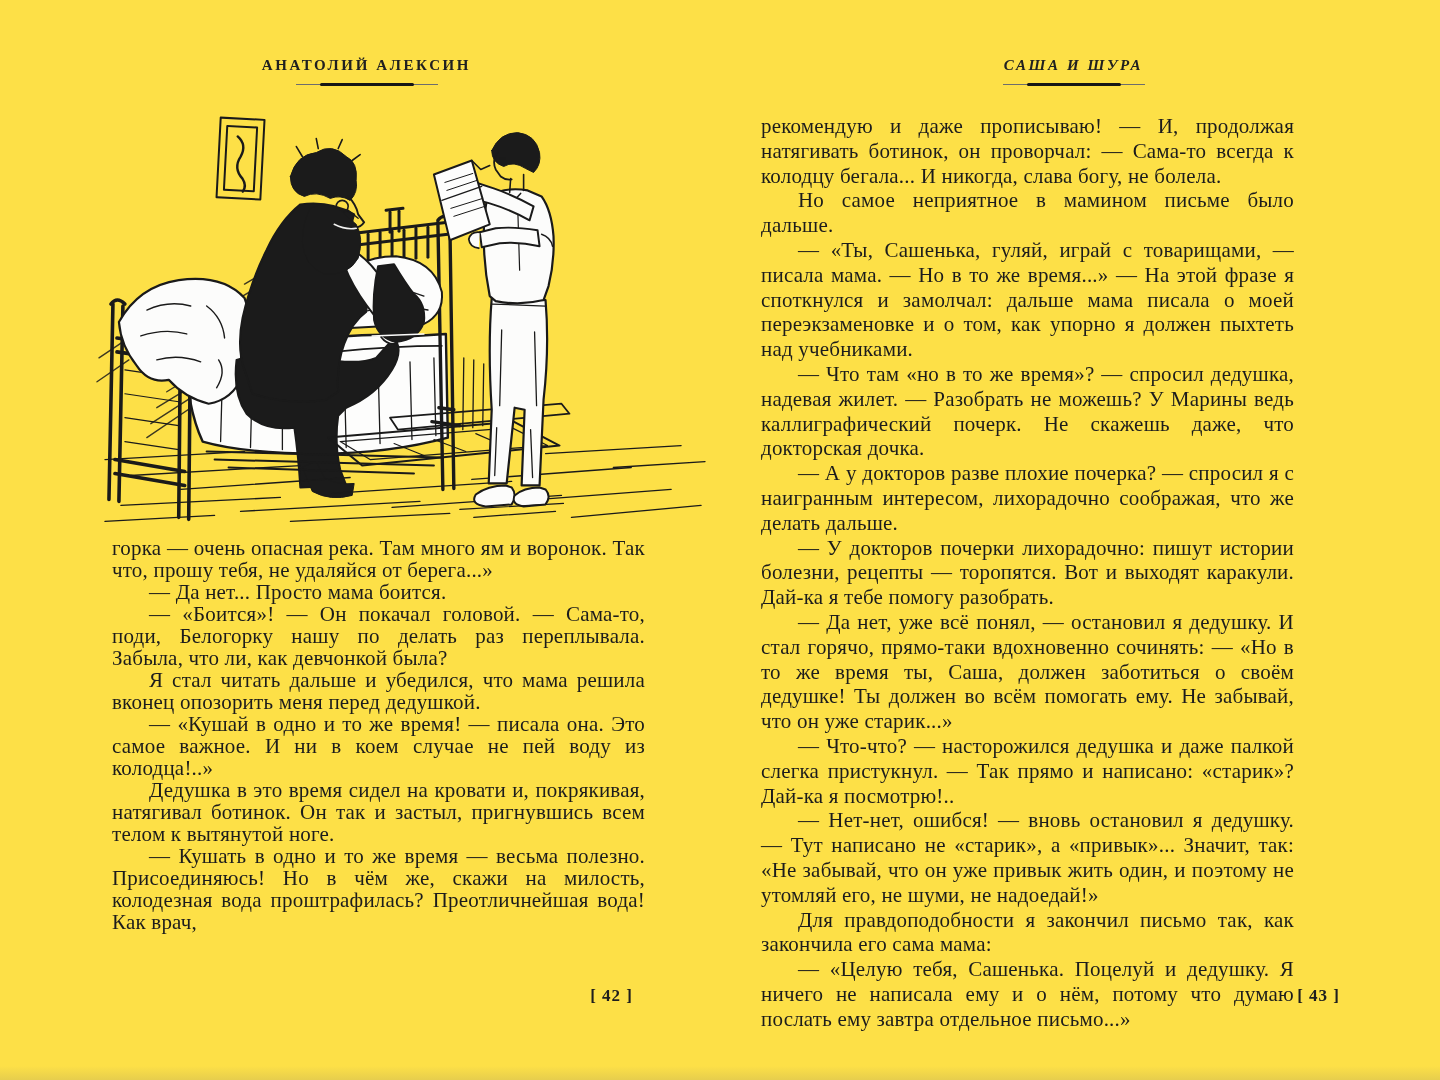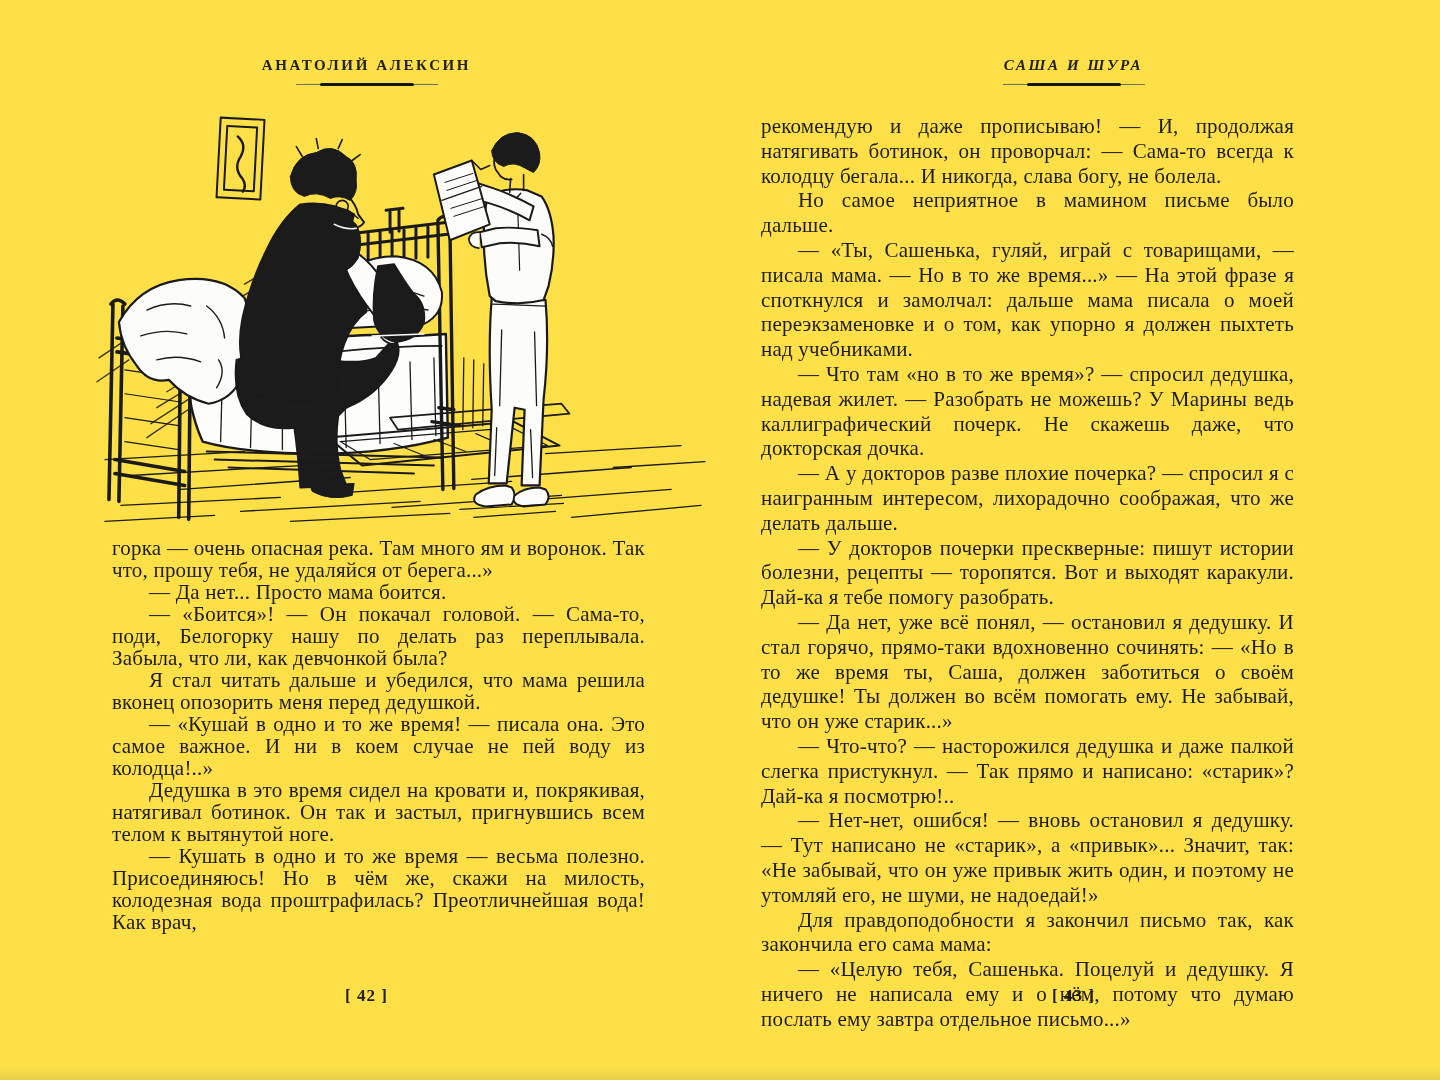--- a/index.html
+++ b/index.html
@@ -29,21 +29,21 @@
   .head-right { left:807px;font-style:italic; }
   .page-text {
     position:absolute; width:533px;
     font-size:21px; letter-spacing:0.2px; text-align:justify;
   }
   .page-text p { margin:0; }
   .page-text p.ind { text-indent:37px; }
   .text-left  { left:112px; top:537px; line-height:22px; }
   .text-right { left:761px; top:106px;  line-height:24.8px;margin-top:8px; }
   .folio {
-    position:absolute; top:986px; width:533px; text-align:center;
+    position:absolute; top:986px; width:533px; text-align:right;
     font-size:17px; font-weight:bold; letter-spacing:1px; color:#1e1e1e;
   }
   .folio-left  { left:100px; }
   .folio-right { left:807px; }
   .illustration { position:absolute; left:95px; top:108px; width:618px; height:420px; }
   .scan-shadow {
     position:absolute; left:0; right:0; bottom:0; height:14px;
     background:linear-gradient(to bottom, rgba(0,0,0,0), rgba(110,110,110,0.16));
   }
 </style>
@@ -266,21 +266,21 @@
     <p class="ind">Дедушка в это время сидел на кровати и, покрякивая, натягивал ботинок. Он так и застыл, пригнувшись всем телом к вытянутой ноге.</p>
     <p class="ind">— Кушать в одно и то же время — весьма полезно. Присоединяюсь! Но в чём же, скажи на милость, колодезная вода проштрафилась? Преотличнейшая вода! Как врач,</p>
   </div>
 
   <div class="page-text text-right">
     <p>рекомендую и даже прописываю! — И, продолжая натягивать ботинок, он проворчал: — Сама-то всегда к колодцу бегала... И никогда, слава богу, не болела.</p>
     <p class="ind">Но самое неприятное в мамином письме было дальше.</p>
     <p class="ind">— «Ты, Сашенька, гуляй, играй с товарищами, — писала мама. — Но в то же время...» — На этой фразе я споткнулся и замолчал: дальше мама писала о моей переэкзаменовке и о том, как упорно я должен пыхтеть над учебниками.</p>
     <p class="ind">— Что там «но в то же время»? — спросил дедушка, надевая жилет. — Разобрать не можешь? У Марины ведь каллиграфический почерк. Не скажешь даже, что докторская дочка.</p>
     <p class="ind">— А у докторов разве плохие почерка? — спросил я с наигранным интересом, лихорадочно соображая, что же делать дальше.</p>
-    <p class="ind">— У докторов почерки прескверные: пишут истории болезни, рецепты — торопятся. Вот и выходят каракули. Дай-ка я тебе помогу разобрать.</p>
+    <p class="ind">— У докторов почерки лихорадочно: пишут истории болезни, рецепты — торопятся. Вот и выходят каракули. Дай-ка я тебе помогу разобрать.</p>
     <p class="ind">— Да нет, уже всё понял, — остановил я дедушку. И стал горячо, прямо-таки вдохновенно сочинять: — «Но в то же время ты, Саша, должен заботиться о своём дедушке! Ты должен во всём помогать ему. Не забывай, что он уже старик...»</p>
     <p class="ind">— Что-что? — насторожился дедушка и даже палкой слегка пристукнул. — Так прямо и написано: «старик»? Дай-ка я посмотрю!..</p>
     <p class="ind">— Нет-нет, ошибся! — вновь остановил я дедушку. — Тут написано не «старик», а «привык»... Значит, так: «Не забывай, что он уже привык жить один, и поэтому не утомляй его, не шуми, не надоедай!»</p>
     <p class="ind">Для правдоподобности я закончил письмо так, как закончила его сама мама:</p>
     <p class="ind">— «Целую тебя, Сашенька. Поцелуй и дедушку. Я ничего не написала ему и о нём, потому что думаю послать ему завтра отдельное письмо...»</p>
   </div>
 
   <div class="folio folio-left">[ 42 ]</div>
   <div class="folio folio-right">[ 43 ]</div>
 

